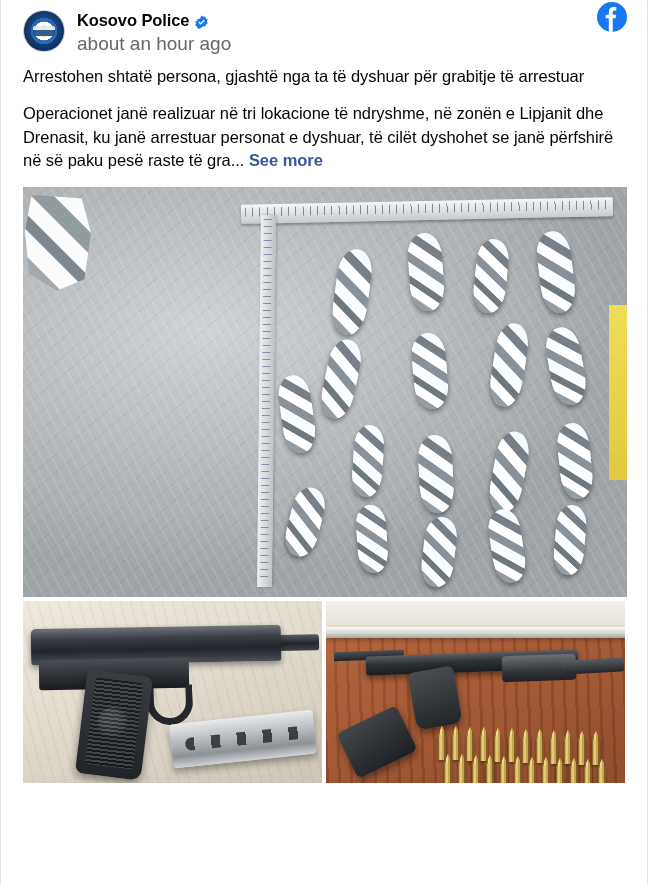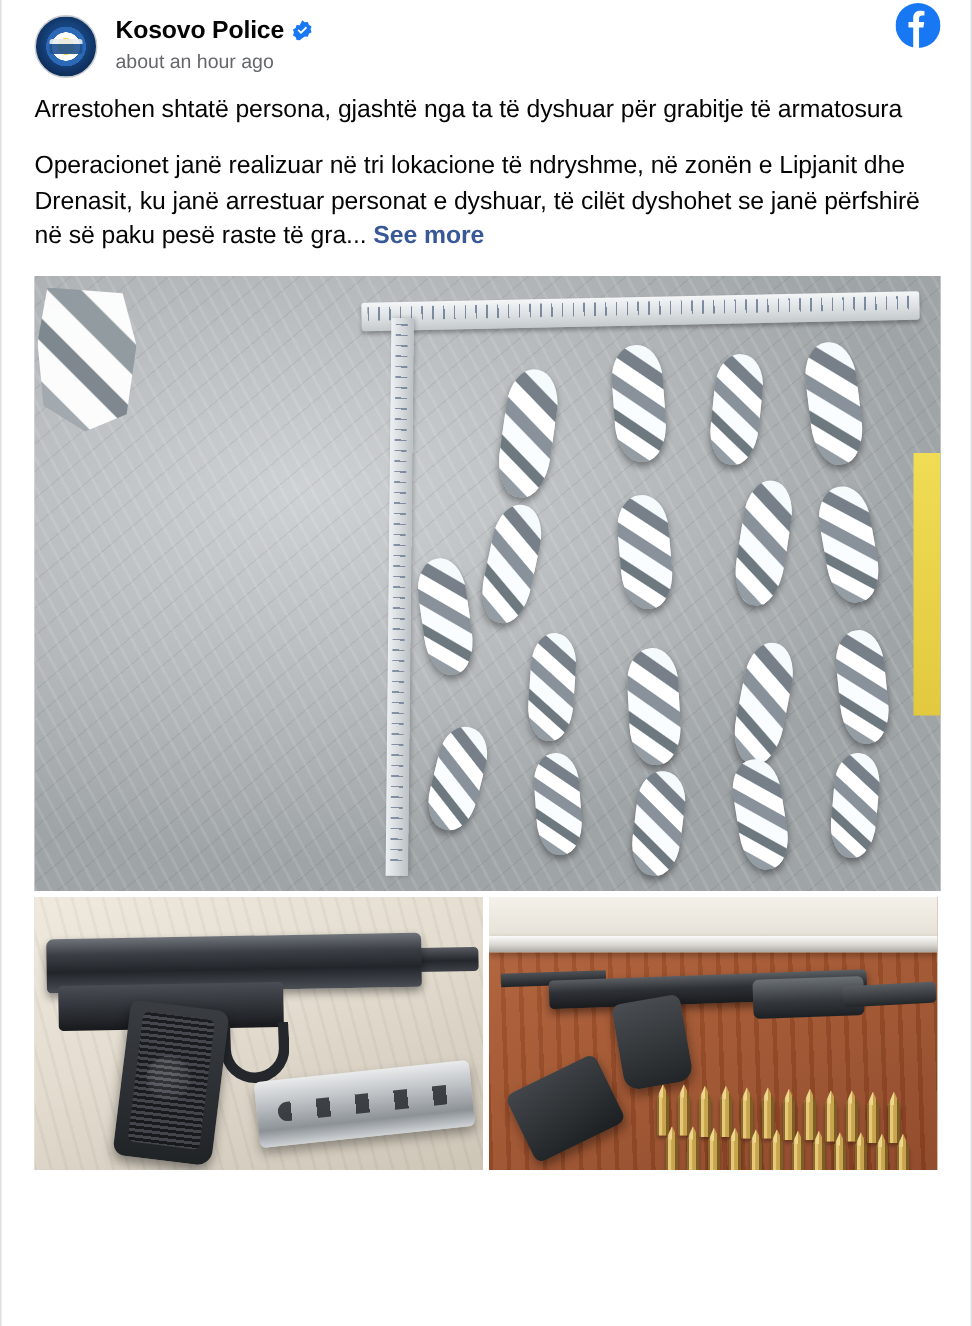--- a/index.html
+++ b/index.html
@@ -59,36 +59,36 @@
   }
   .head-text {
     margin-left: 12px;
     display: flex;
     flex-direction: column;
     justify-content: center;
     padding-top: 1px;
   }
   .name-row {
     display: flex;
-    align-items: center;
+    align-items: flex-end;
     gap: 5px;
   }
   .page-name {
     font-size: 16.5px;
     font-weight: bold;
     color: #050505;
     letter-spacing: -0.1px;
   }
   .verified {
     width: 15px; height: 15px;
     display: inline-block;
     flex: 0 0 15px;
   }
   .timestamp {
-    font-size: 13px;
+    font-size: 19px;
     color: #65676b;
     margin-top: 3px;
   }
   .fb-logo {
     position: absolute;
     right: 20px;
     top: 2px;
     width: 30px; height: 30px;
   }
 
@@ -405,21 +405,21 @@
 
     <span class="fb-logo">
       <svg viewBox="0 0 30 30" width="30" height="30" aria-hidden="true">
         <circle cx="15" cy="15" r="15" fill="#1877f2"></circle>
         <path fill="#ffffff" d="M18.6 16.3l.55-3.6h-3.45v-2.34c0-.99.48-1.95 2.03-1.95h1.57V5.35s-1.43-.24-2.79-.24c-2.85 0-4.71 1.73-4.71 4.85v2.74H8.64v3.6h3.16V30h3.9V16.3z"></path>
       </svg>
     </span>
   </div>
 
   <div class="post-body">
-    <p>Arrestohen shtatë persona, gjashtë nga ta të dyshuar për grabitje të armatosura</p>
+    <p>Arrestohen shtatë persona, gjashtë nga ta të dyshuar për grabitje të arrestuar</p>
     <p><span>Operacionet janë realizuar në tri lokacione të ndryshme, në zonën e Lipjanit dhe Drenasit, ku janë arrestuar personat e dyshuar, të cilët dyshohet se janë përfshirë në së paku pesë raste të gra...</span> <span class="see-more">See more</span></p>
   </div>
 
   <div class="media">
 
     <div class="media-main">
       <div class="p1-bg"></div>
       <div class="foil-tl"></div>
       <div class="ruler"></div>
       <div class="ruler-v"></div>

